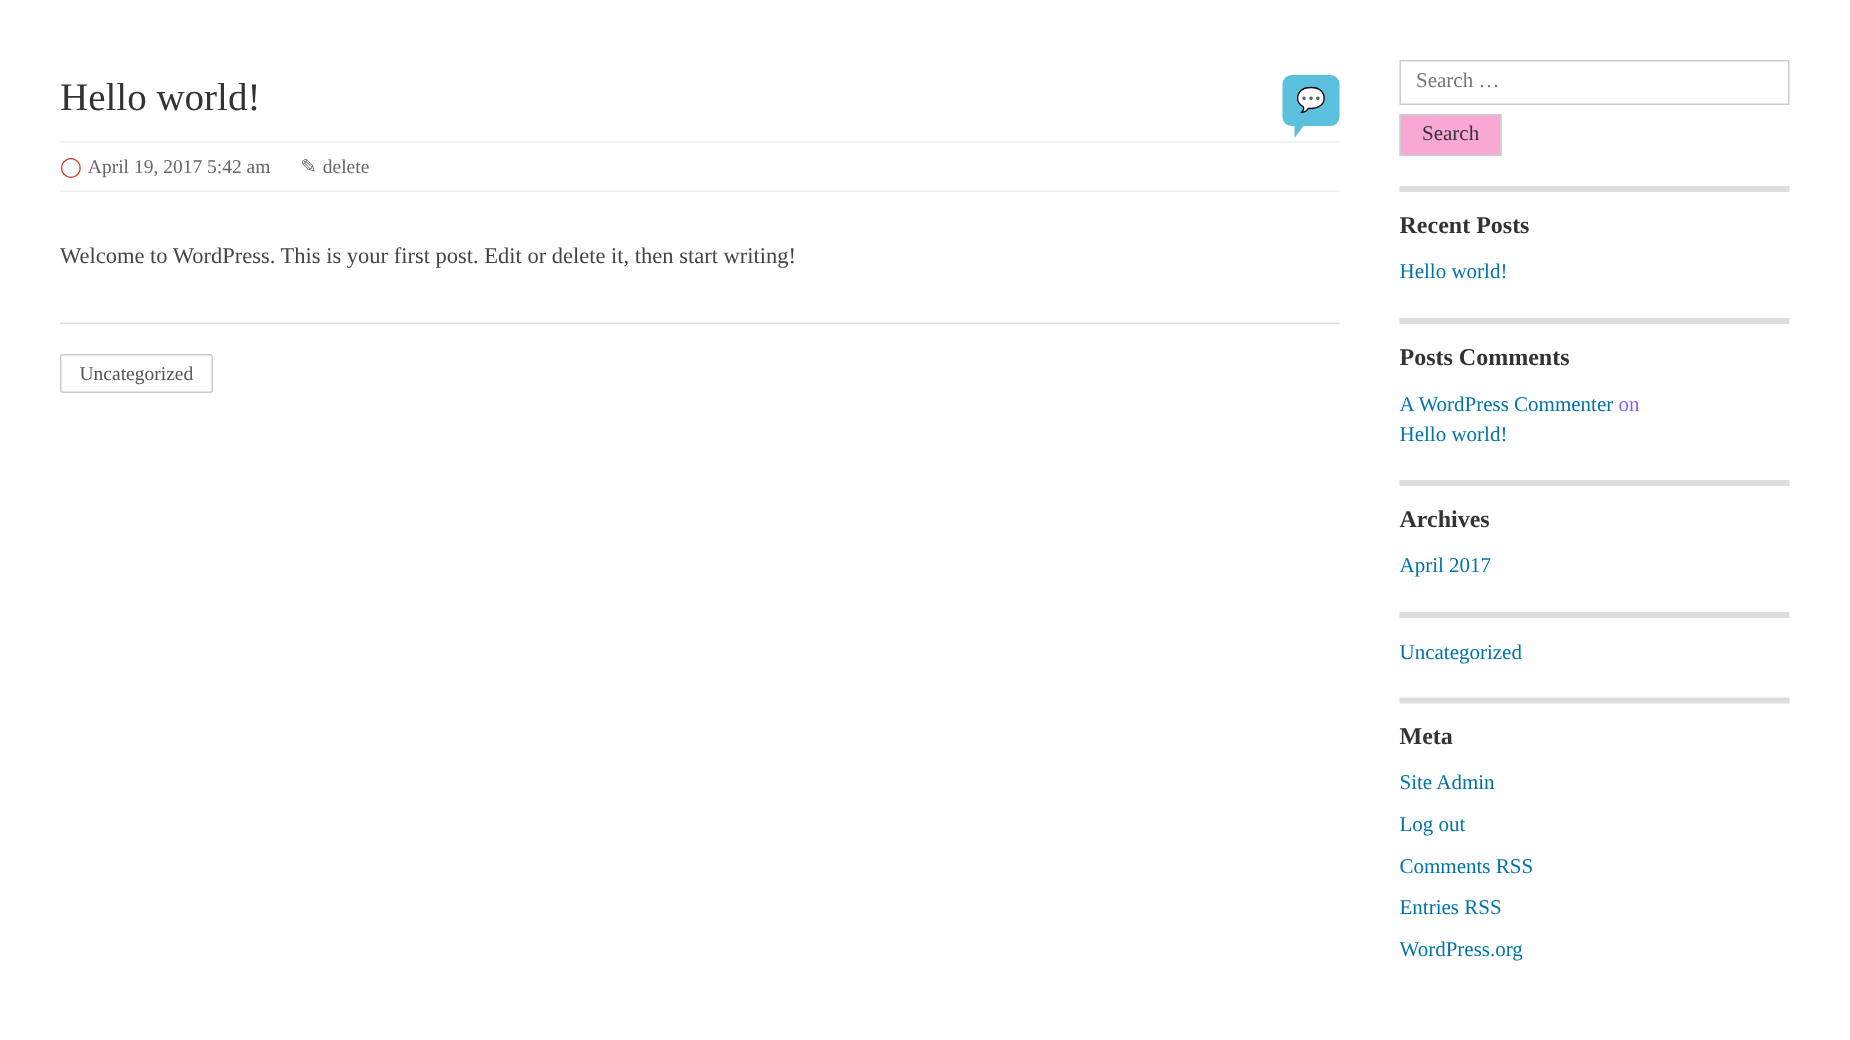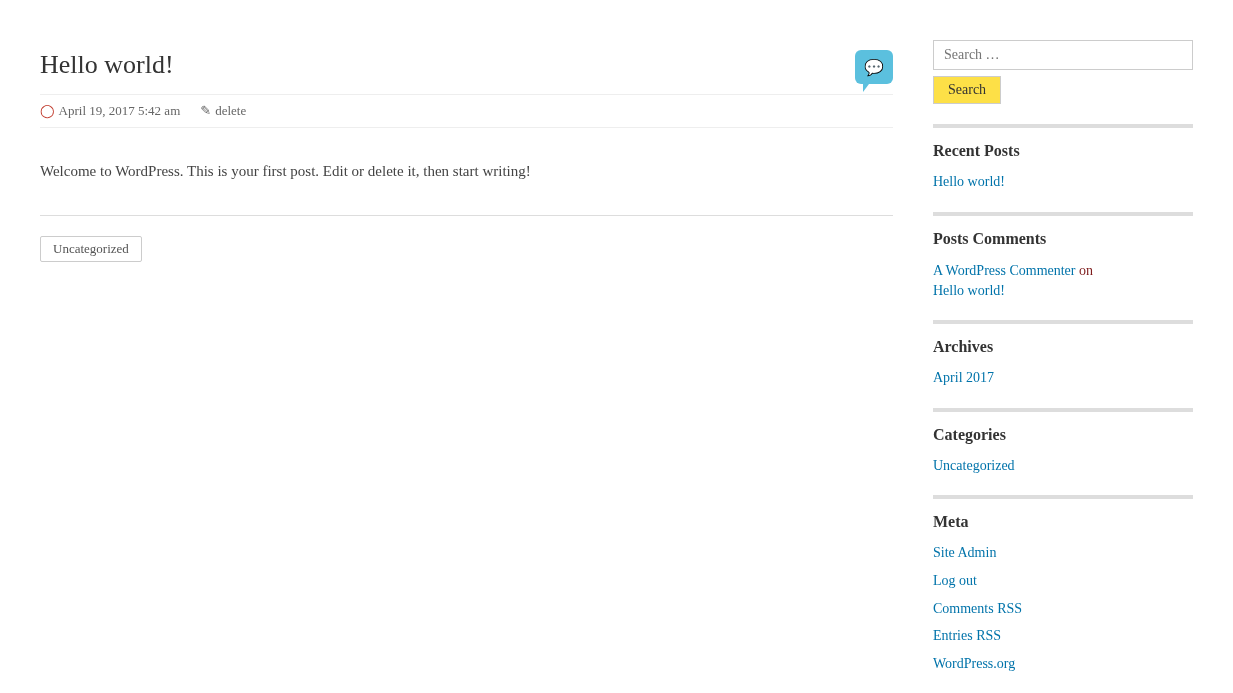--- a/index.html
+++ b/index.html
@@ -116,21 +116,21 @@
     .search-input {
       width: 100%;
       padding: 6px 10px;
       border: 1px solid #ccc;
       font-size: 14px;
       font-family: Georgia, serif;
       color: #999;
       margin-bottom: 6px;
     }
     .search-button {
-      background: #fde047;
+      background: #f9a8d4;
       border: 1px solid #ccc;
       padding: 5px 14px;
       font-size: 14px;
       cursor: pointer;
       font-family: Georgia, serif;
       color: #333;
     }
 
     .sidebar-section {
       margin-bottom: 20px;
@@ -150,21 +150,21 @@
       font-size: 14px;
       margin-bottom: 8px;
       line-height: 1.4;
     }
     .comment-entry {
       margin-bottom: 10px;
       font-size: 14px;
       line-height: 1.5;
     }
     .on-text {
-      color: #7f1d1d;
+      color: #8b5cf6;
     }
   </style>
 </head>
 <body>
 
 <div class="layout">
 
   <div class="main-content">
     <article>
       <div class="post-header">
@@ -216,21 +216,20 @@
         <a href="#" class="sidebar-link">Hello world!</a>
       </div>
     </div>
 
     <div class="sidebar-section">
       <div class="sidebar-section-title">Archives</div>
       <a href="#" class="sidebar-link">April 2017</a>
     </div>
 
     <div class="sidebar-section">
-      <div class="sidebar-section-title">Categories</div>
       <a href="#" class="sidebar-link">Uncategorized</a>
     </div>
 
     <div class="sidebar-section">
       <div class="sidebar-section-title">Meta</div>
       <a href="#" class="sidebar-link">Site Admin</a>
       <a href="#" class="sidebar-link">Log out</a>
       <a href="#" class="sidebar-link">Comments RSS</a>
       <a href="#" class="sidebar-link">Entries RSS</a>
       <a href="#" class="sidebar-link">WordPress.org</a>

